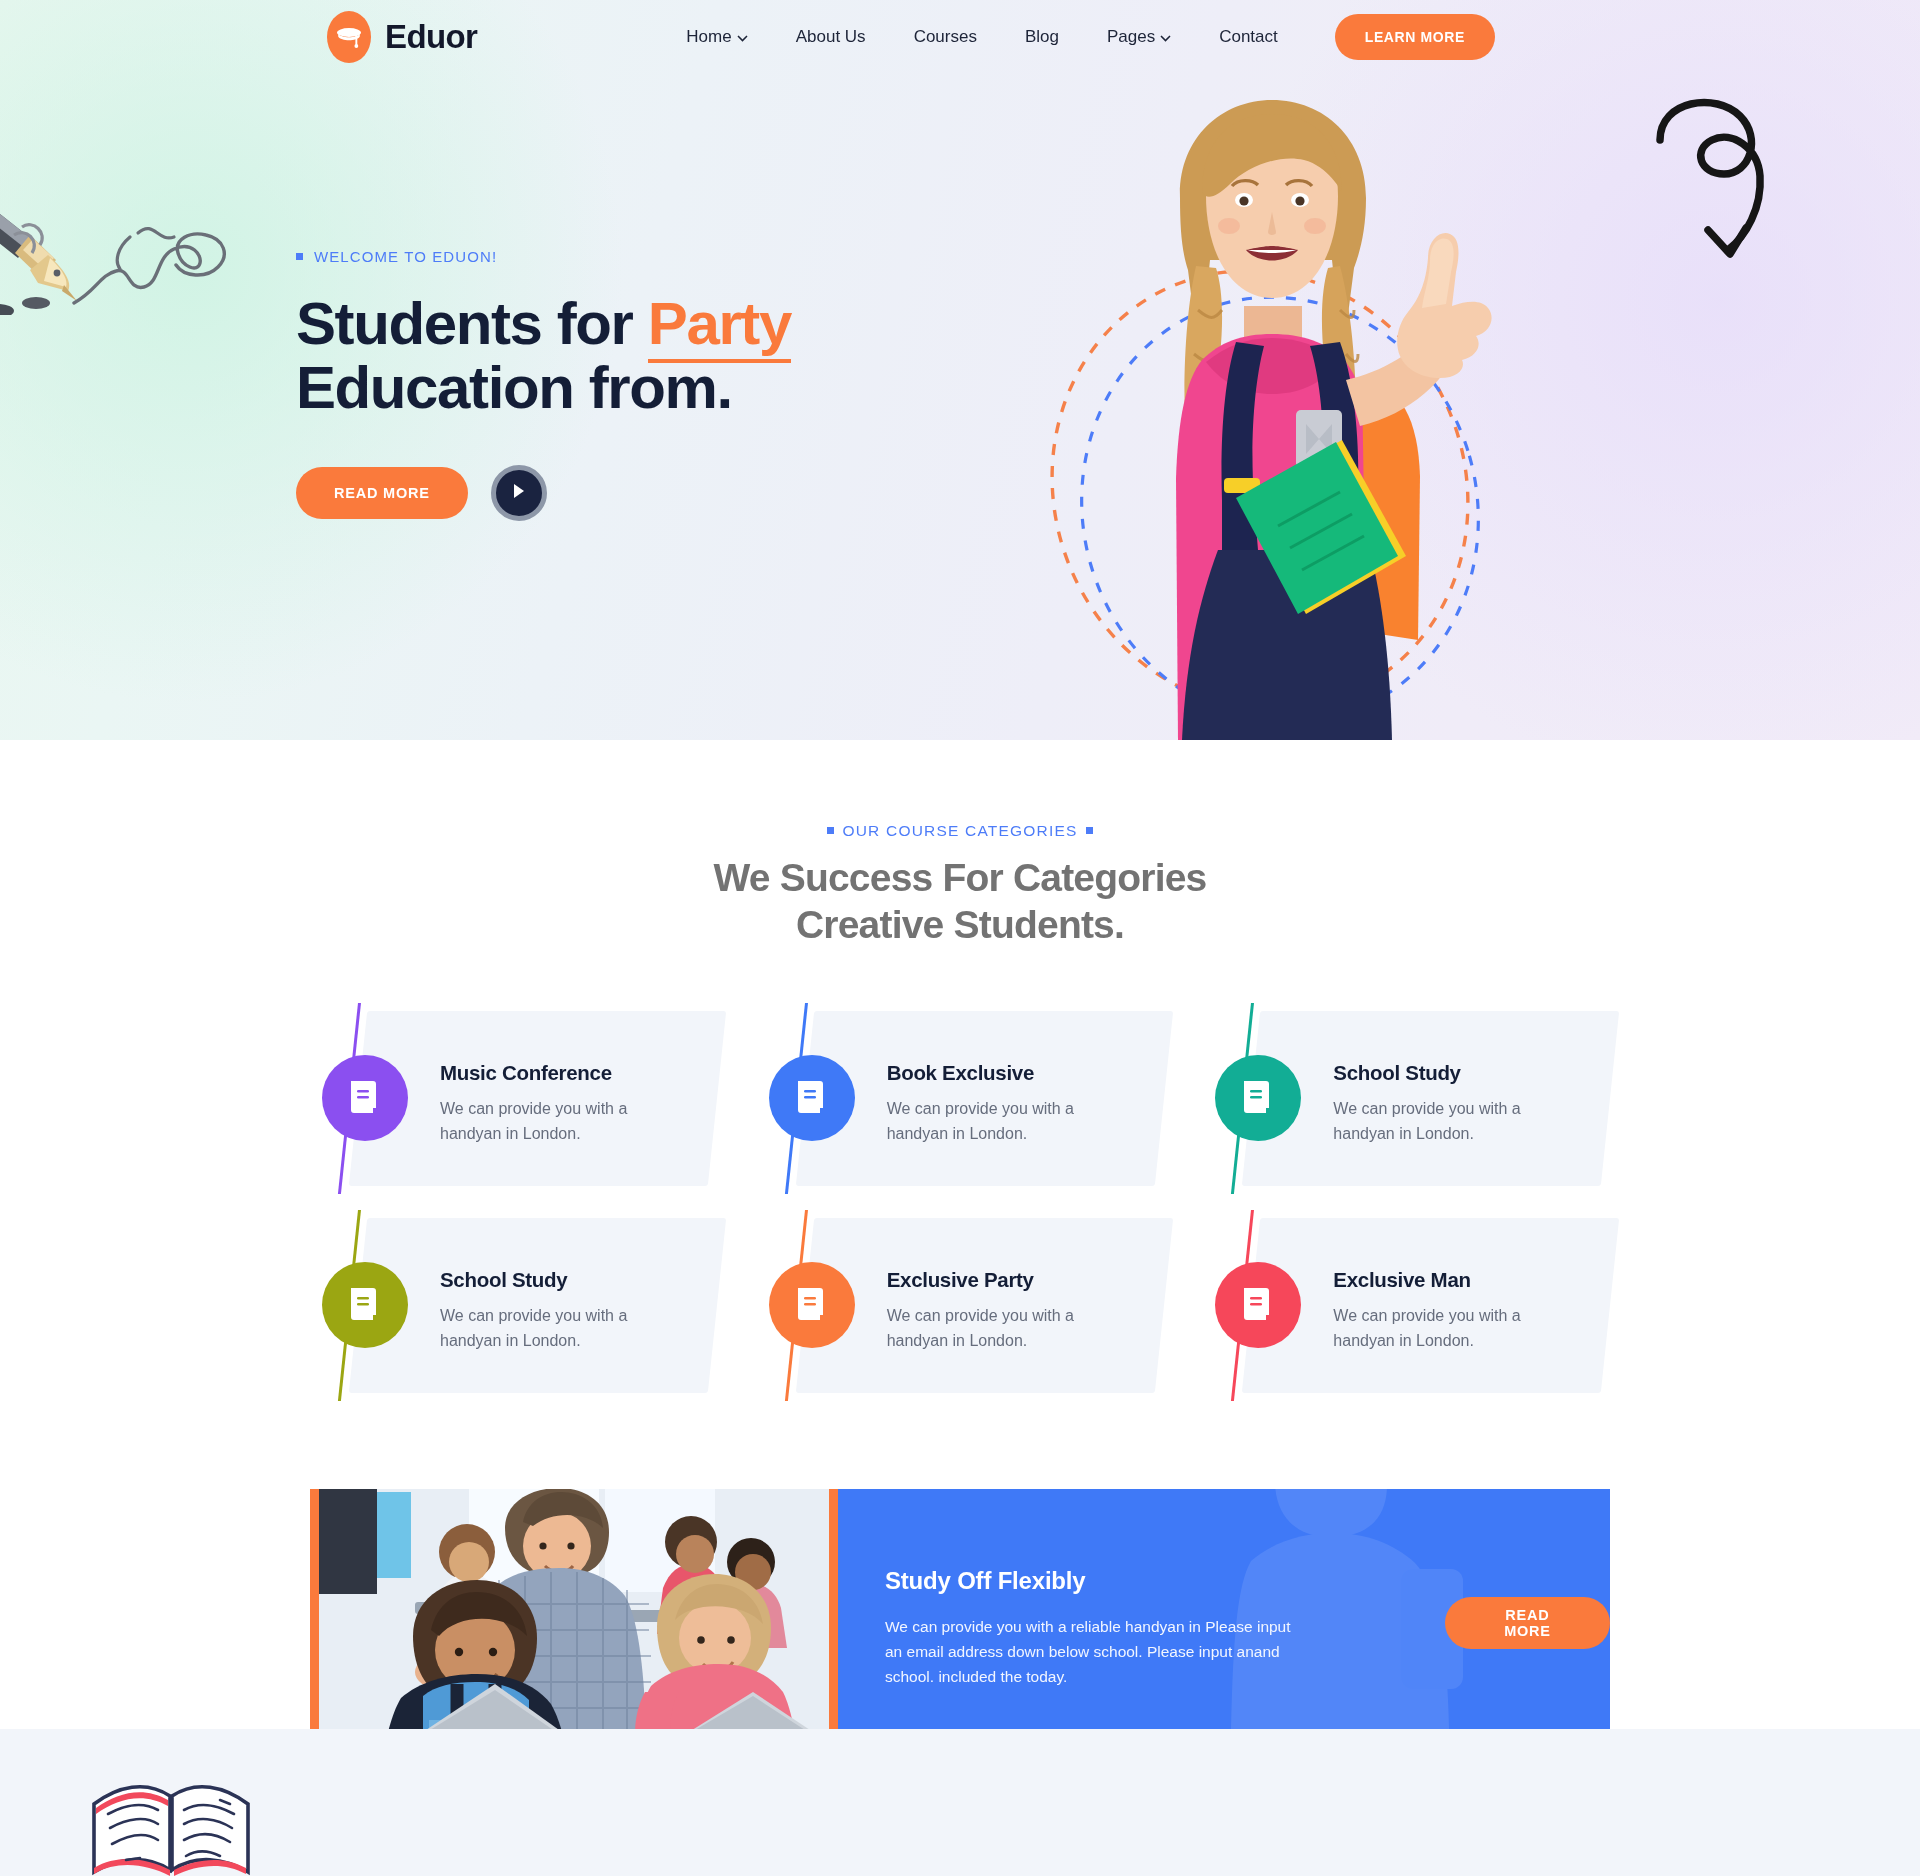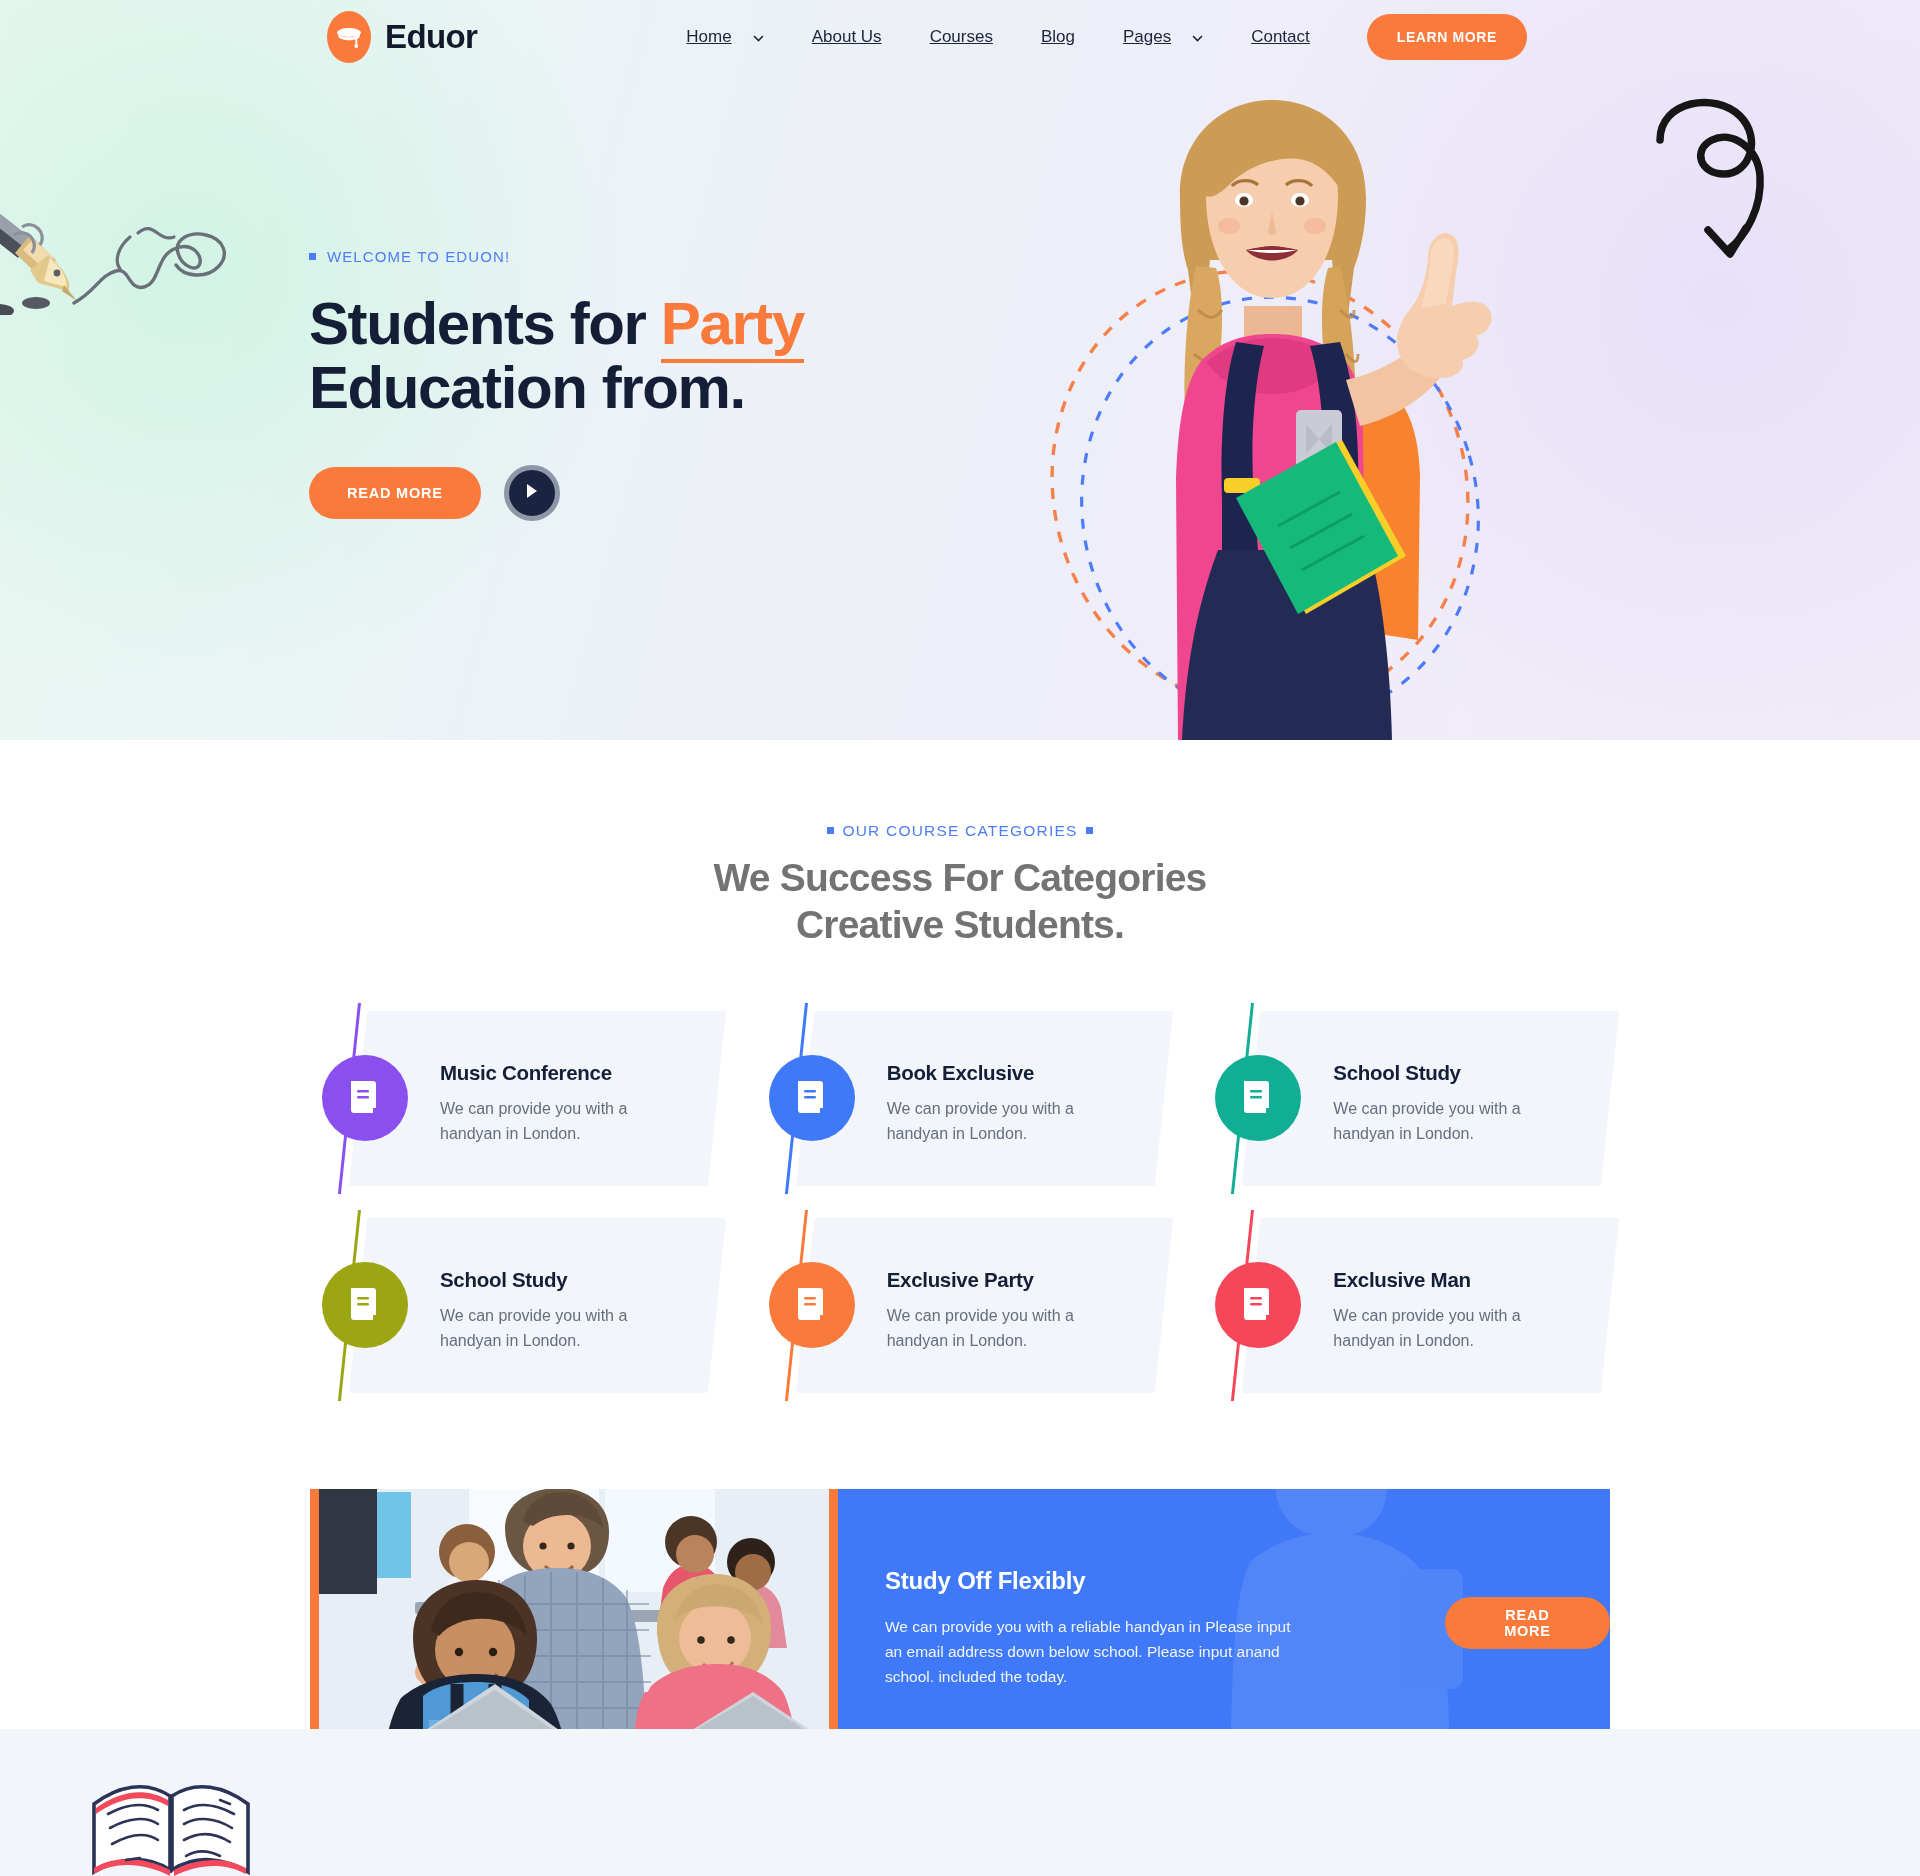--- a/index.html
+++ b/index.html
@@ -57,23 +57,23 @@
   .logo-badge svg { display:block; }
   .logo-text {
     font-size: 33px; font-weight: bold; color: #13182b;
     letter-spacing: -0.6px;
   }
   .nav-menu {
     display: flex; align-items: center; gap: 0;
     margin-left: 185px;
   }
   .nav-item {
-    display: flex; align-items: center; gap: 21px;
+    display: flex; align-items: center; gap: 5px;
     font-size: 17px; color: #1d2438;
-    padding: 0 24px; cursor: pointer; white-space: nowrap; text-decoration: underline;
+    padding: 0 24px; cursor: pointer; white-space: nowrap;
   }
   .caret { display:inline-block; }
   .learn-btn {
     margin-left: 33px;
     background: #fa7a3c; color: #fff;
     border: none; border-radius: 30px;
     padding: 0 30px; height: 46px;
     font-size: 14px; font-weight: bold; letter-spacing: 0.6px;
     font-family: "Liberation Sans", sans-serif;
     cursor: pointer;
@@ -81,21 +81,21 @@
 
   
   .pen-deco { position: absolute; left: -22px; top: 115px; z-index: 5; }
   .arrow-deco { position: absolute; left: 1620px; top: 78px; z-index: 22; }
   .oval-orange, .oval-blue { position: absolute; z-index: 6; }
   .oval-orange { left: 1035px; top: 255px; }
   .oval-blue   { left: 1055px; top: 275px; }
 
   
   .hero-copy {
-    position: absolute; left: 309px; top: 248px; width: 640px; z-index: 30;
+    position: absolute; left: 296px; top: 248px; width: 640px; z-index: 30;
   }
   .eyebrow {
     display: flex; align-items: center; gap: 11px;
     color: #4d7cf8; font-size: 15px; letter-spacing: 1.1px;
     margin-bottom: 27px;
   }
   .sq { width: 7px; height: 7px; background: #4d7cf8; display: inline-block; }
   .hero-title {
     font-size: 60px; line-height: 1.07; font-weight: bold;
     color: #141e37; letter-spacing: -1.4px;

